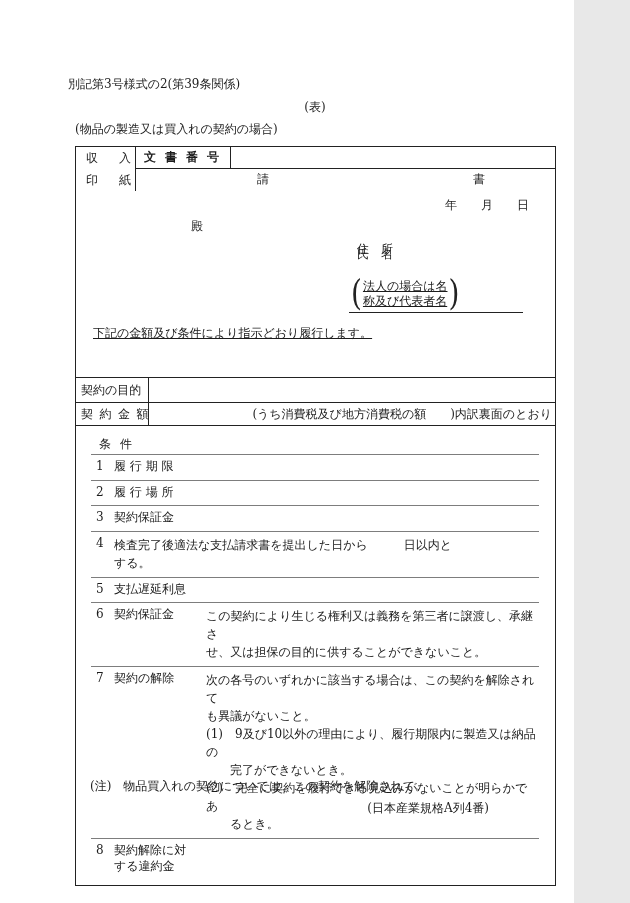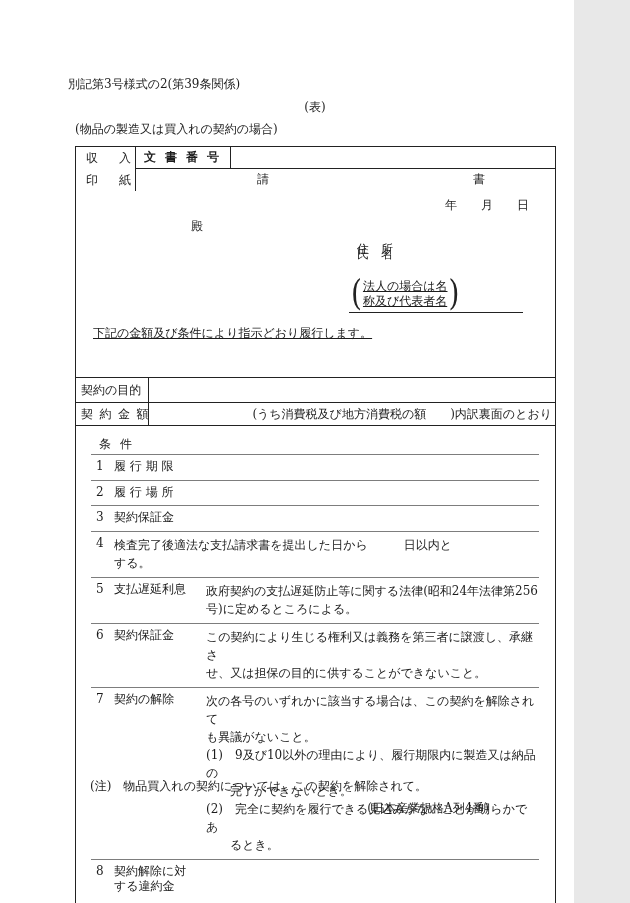--- a/index.html
+++ b/index.html
@@ -134,22 +134,20 @@
         <div class="c-desc pre"></div>
       </div>
       <div class="cond-item">
         <div class="c-num">4</div>
         <div class="c-desc pre">検査完了後適法な支払請求書を提出した日から　　　日以内と
 する。</div>
       </div>
       <div class="cond-item">
         <div class="c-num">5</div>
         <div class="c-lab pre">支払遅延利息</div>
-        <div class="c-desc pre">政府契約の支払遅延防止等に関する法律(昭和24年法律第256
-号)に定めるところによる。</div>
       </div>
       <div class="cond-item">
         <div class="c-num">6</div>
         <div class="c-lab pre">契約保証金</div>
         <div class="c-desc pre">この契約により生じる権利又は義務を第三者に譲渡し、承継さ
 せ、又は担保の目的に供することができないこと。</div>
       </div>
       <div class="cond-item">
         <div class="c-num">7</div>
         <div class="c-lab pre">契約の解除</div>

